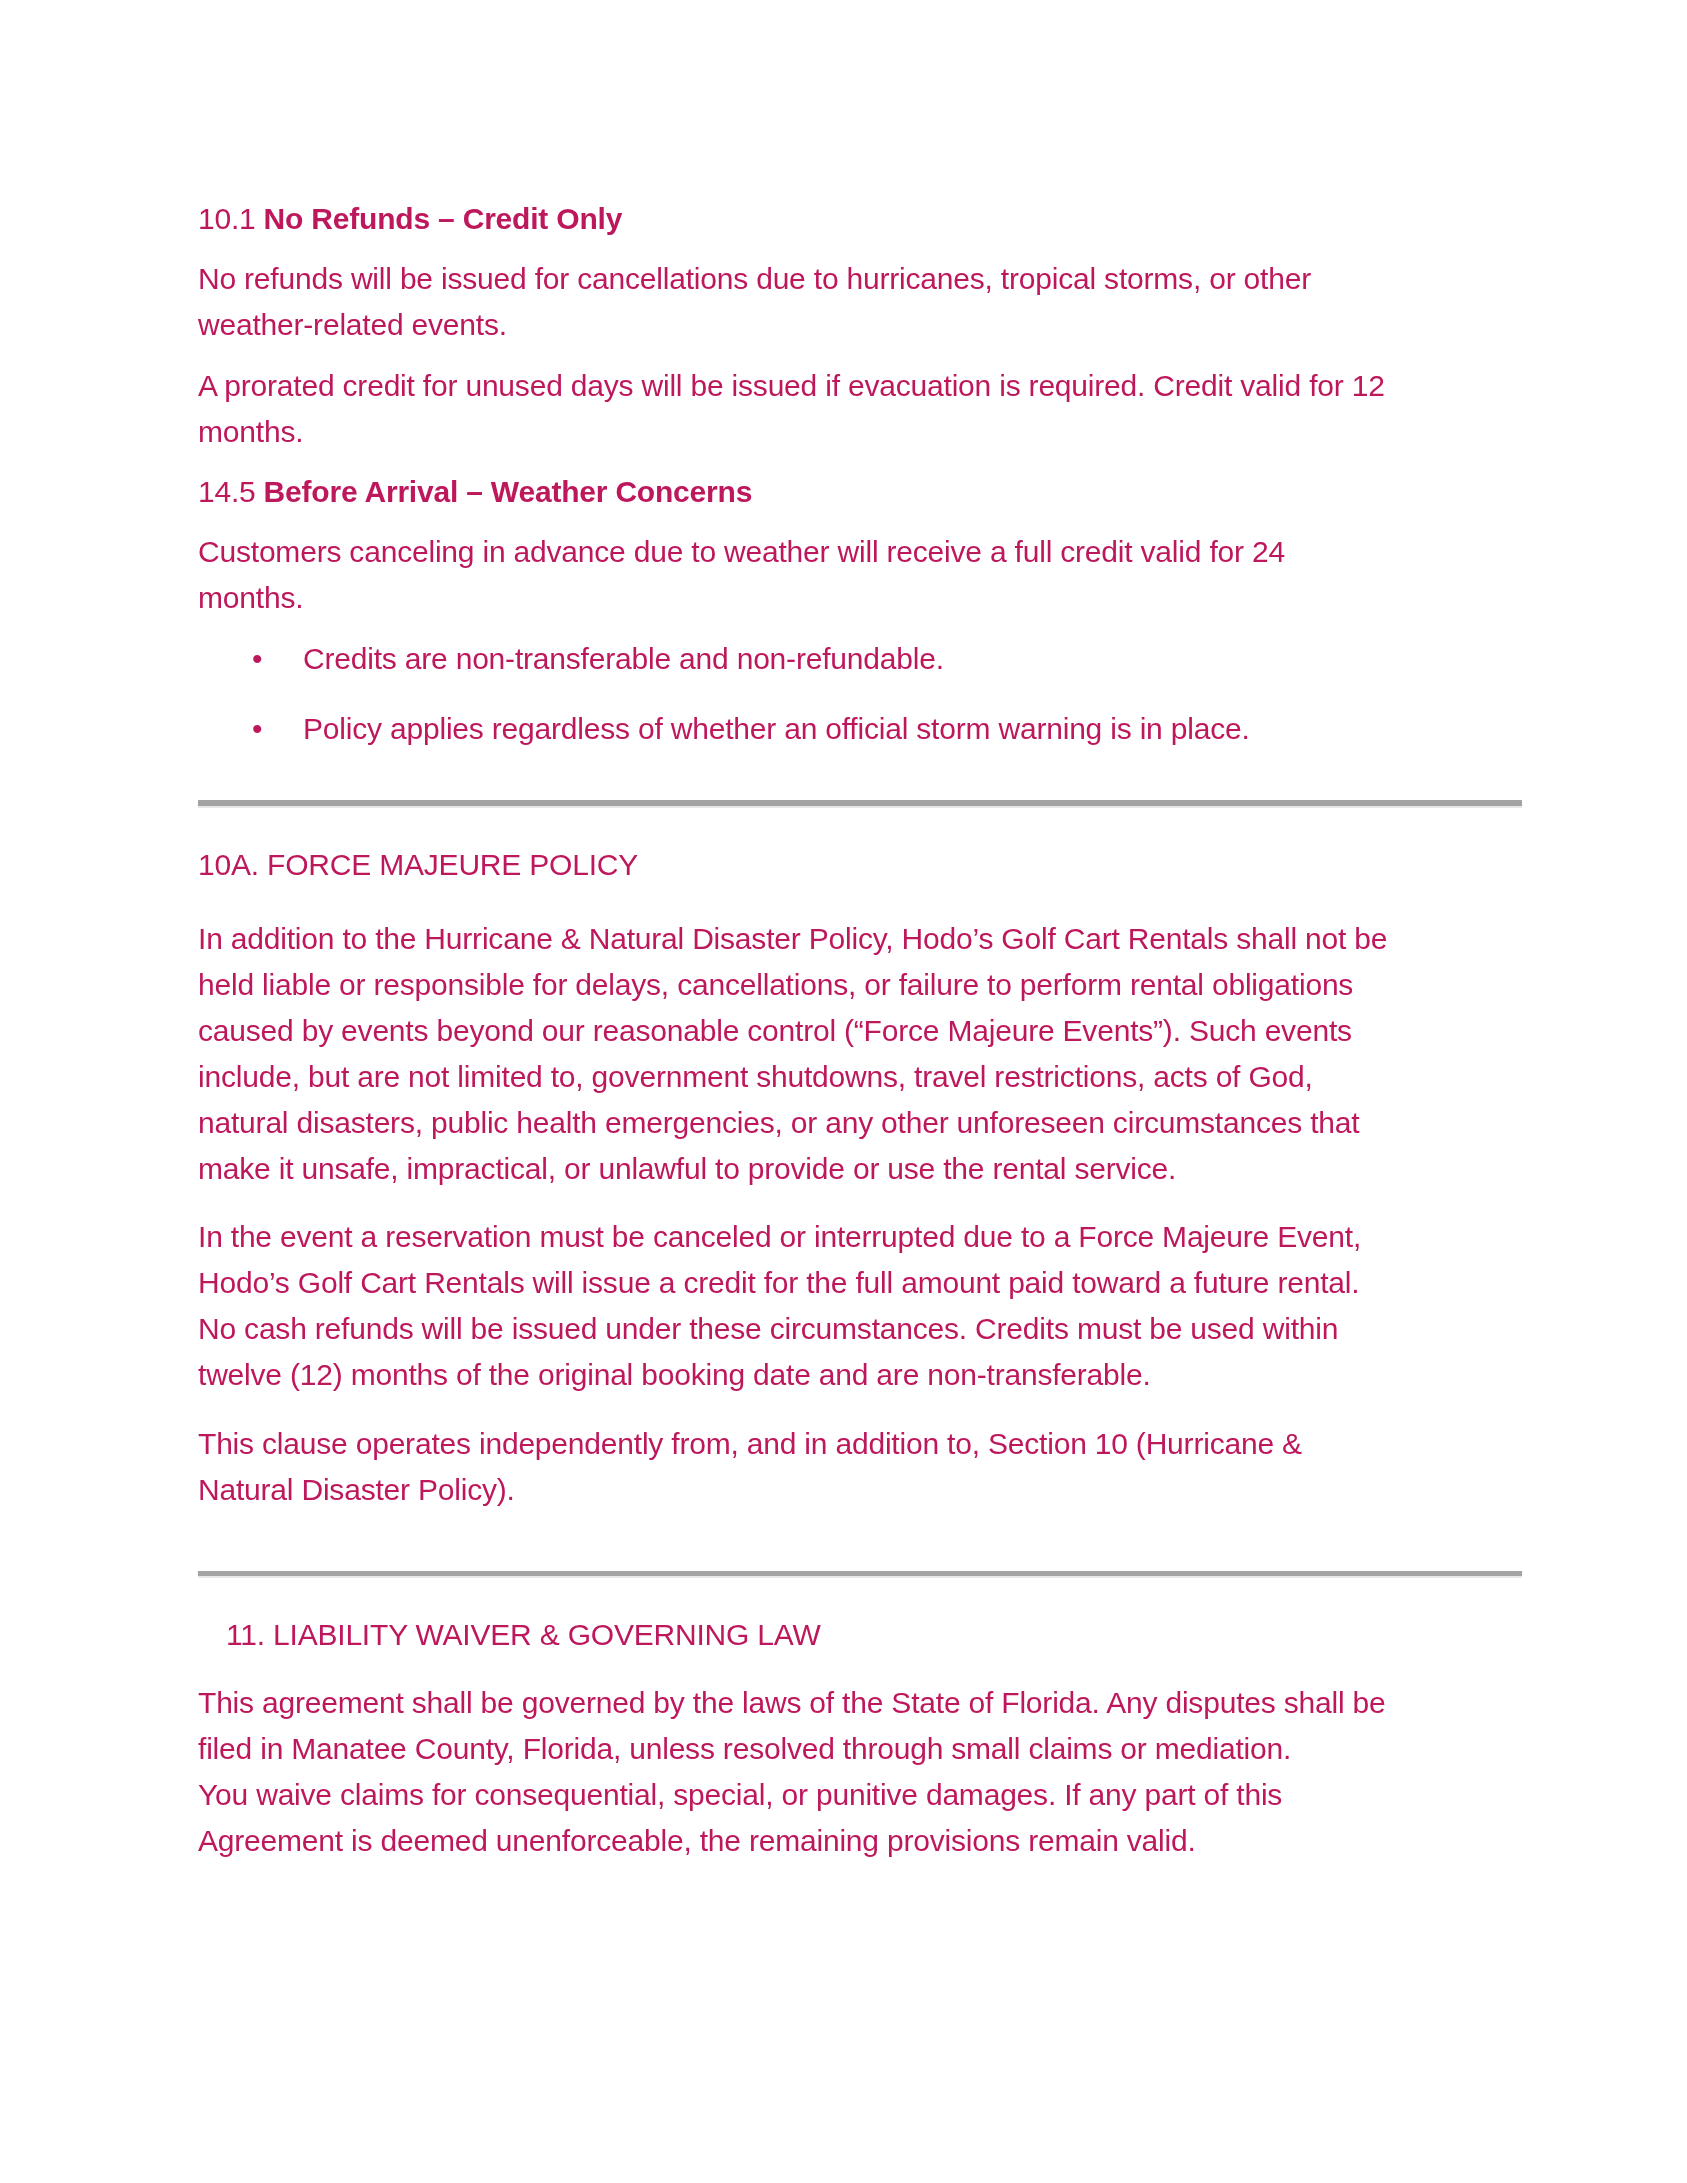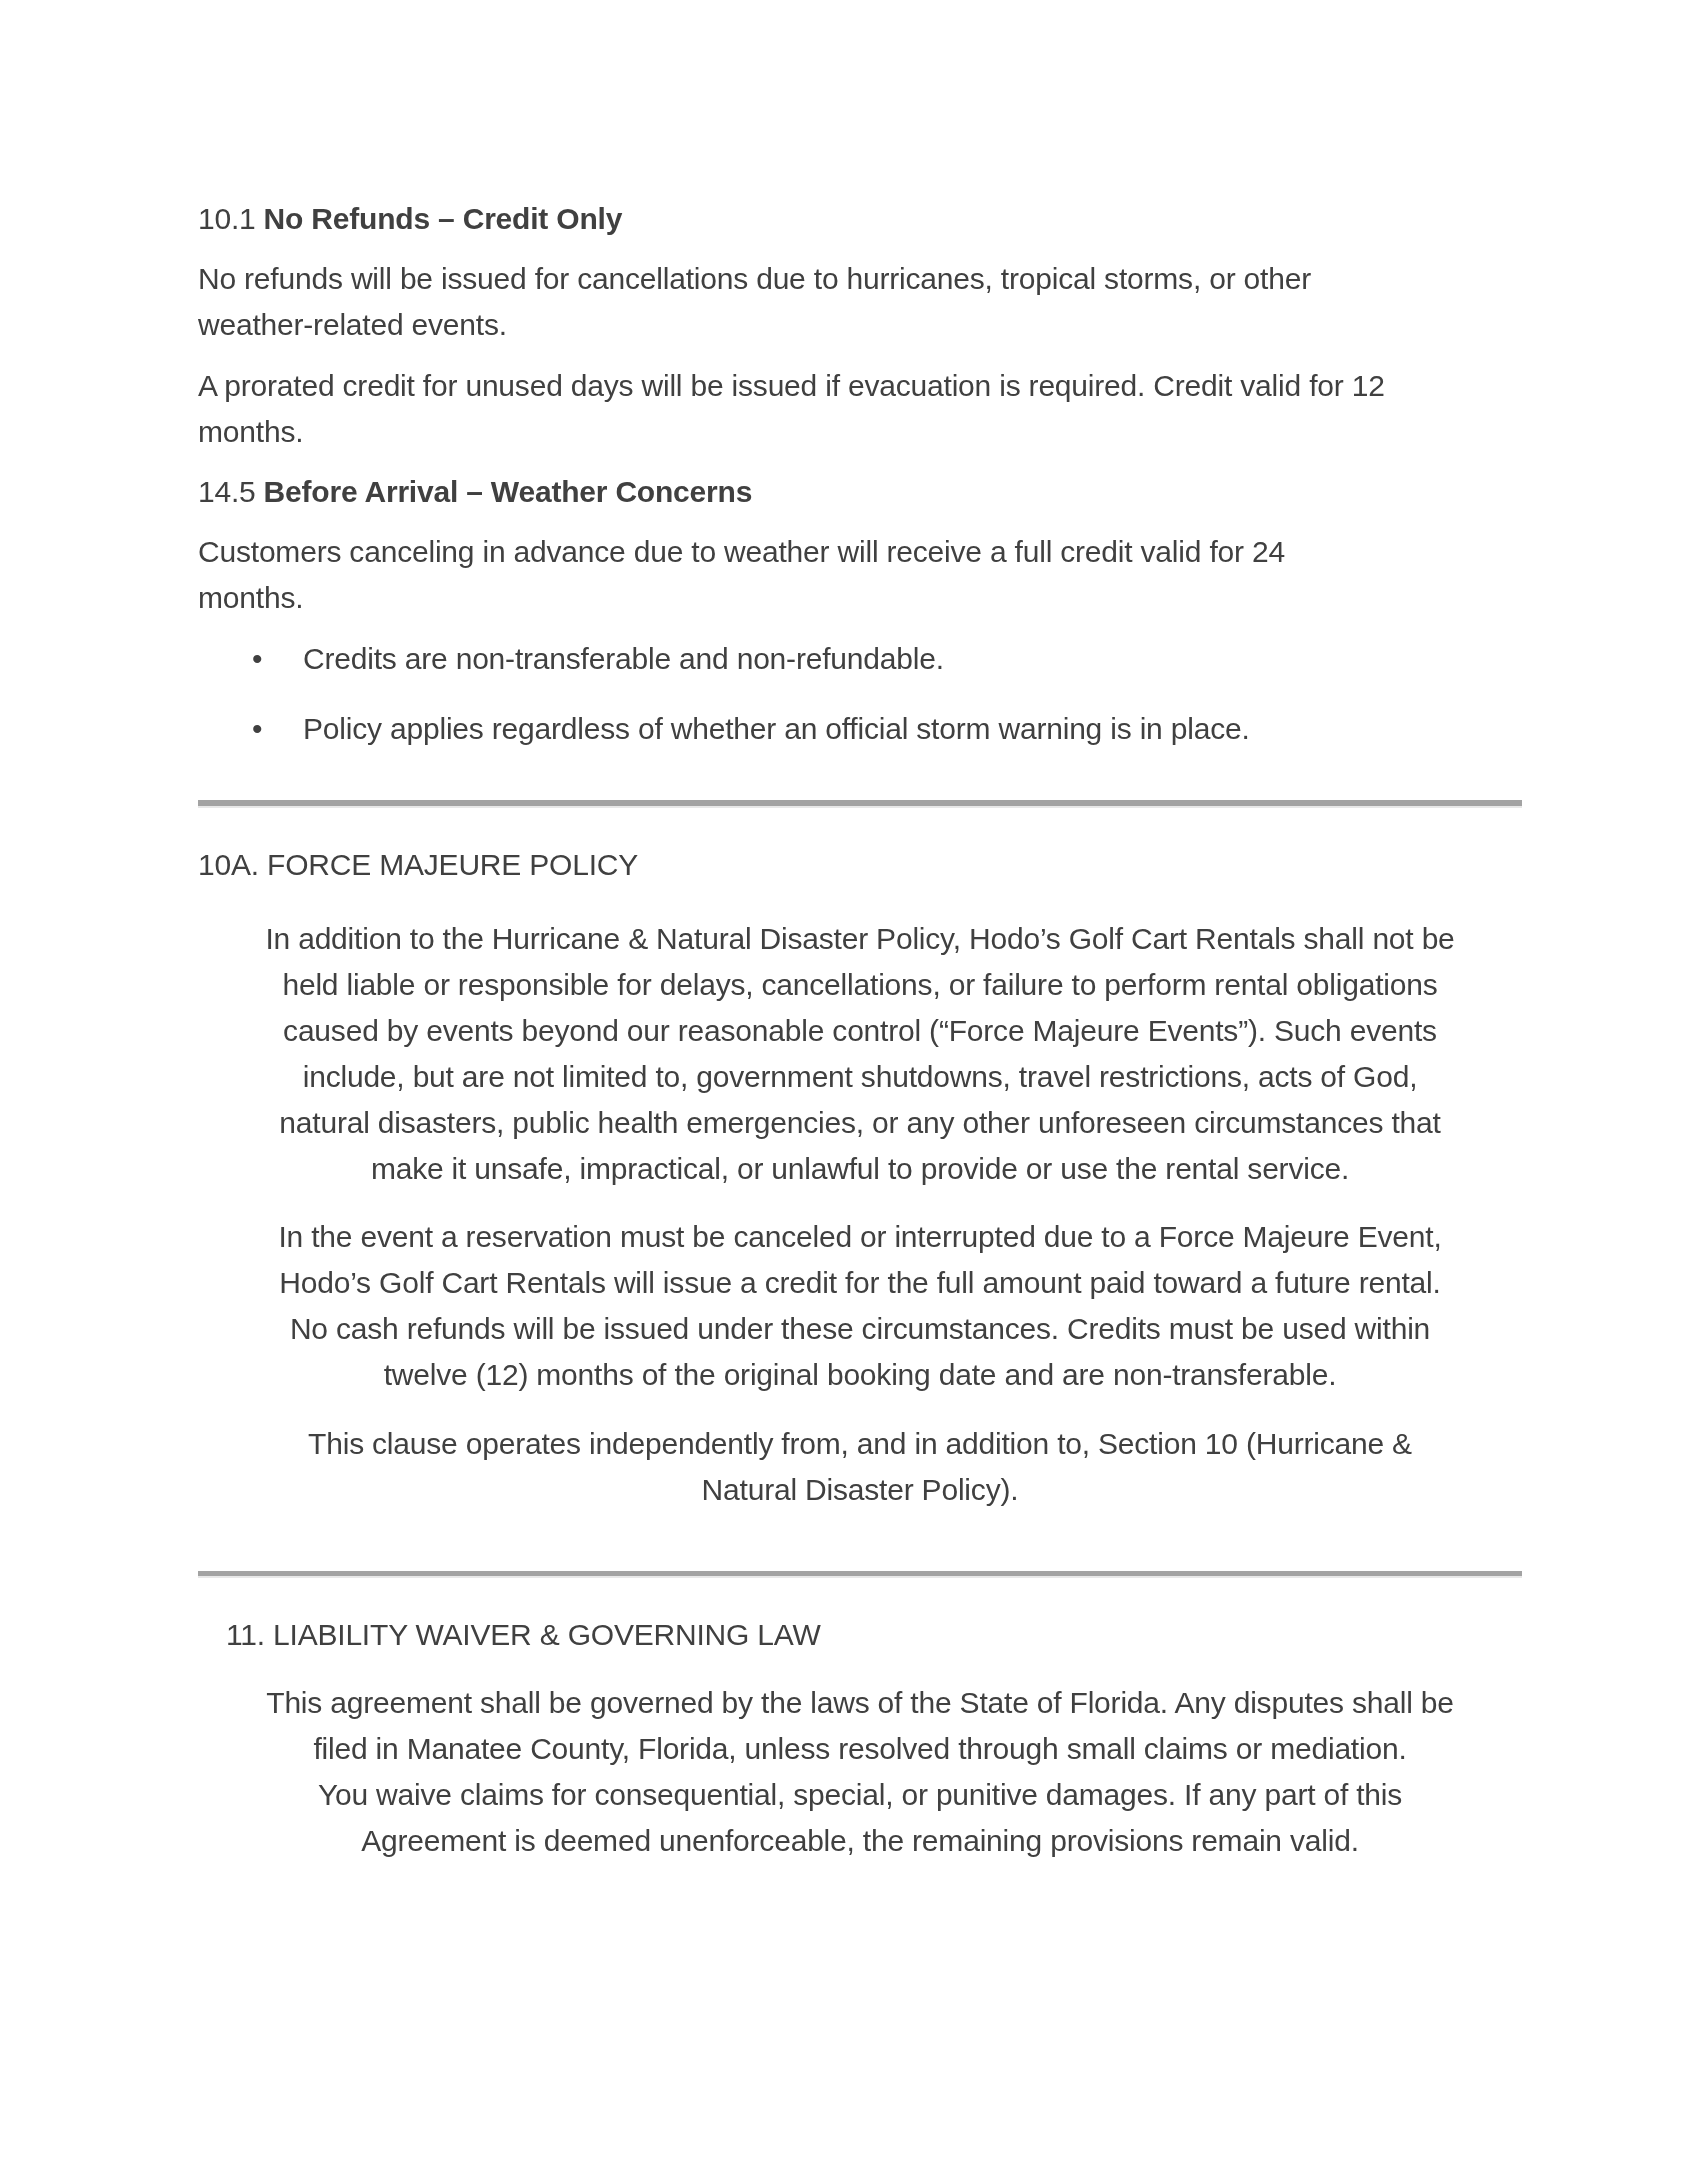--- a/index.html
+++ b/index.html
@@ -5,21 +5,21 @@
   html, body {
     margin: 0;
     padding: 0;
     background: #ffffff;
   }
   .page {
     position: relative;
     width: 1687px;
     height: 2183px;
     background: #ffffff;
-    color: #404040;
+    color: #be185d;
     font-family: "Liberation Sans", "DejaVu Sans", sans-serif;
     font-size: 30px;
     line-height: 46px;
     letter-spacing: -0.2px;
     box-sizing: border-box;
     padding: 196px 165px 0 198px;
     overflow: hidden;
   }
   .subhead {
     margin: 0 0 14px 0;
@@ -32,21 +32,20 @@
   .subhead .t {
     font-weight: bold;
   }
   .para {
     margin: 0 0 14.6px 0;
     white-space: pre;
   }
   .para-wide {
     margin: 0 0 22.5px 0;
     white-space: pre;
-    text-align: center;
   }
   .bullets {
     list-style: none;
     margin: 0;
     padding: 0;
   }
   .bullets li {
     position: relative;
     padding-left: 105px;
     margin: 0 0 24.5px 0;

